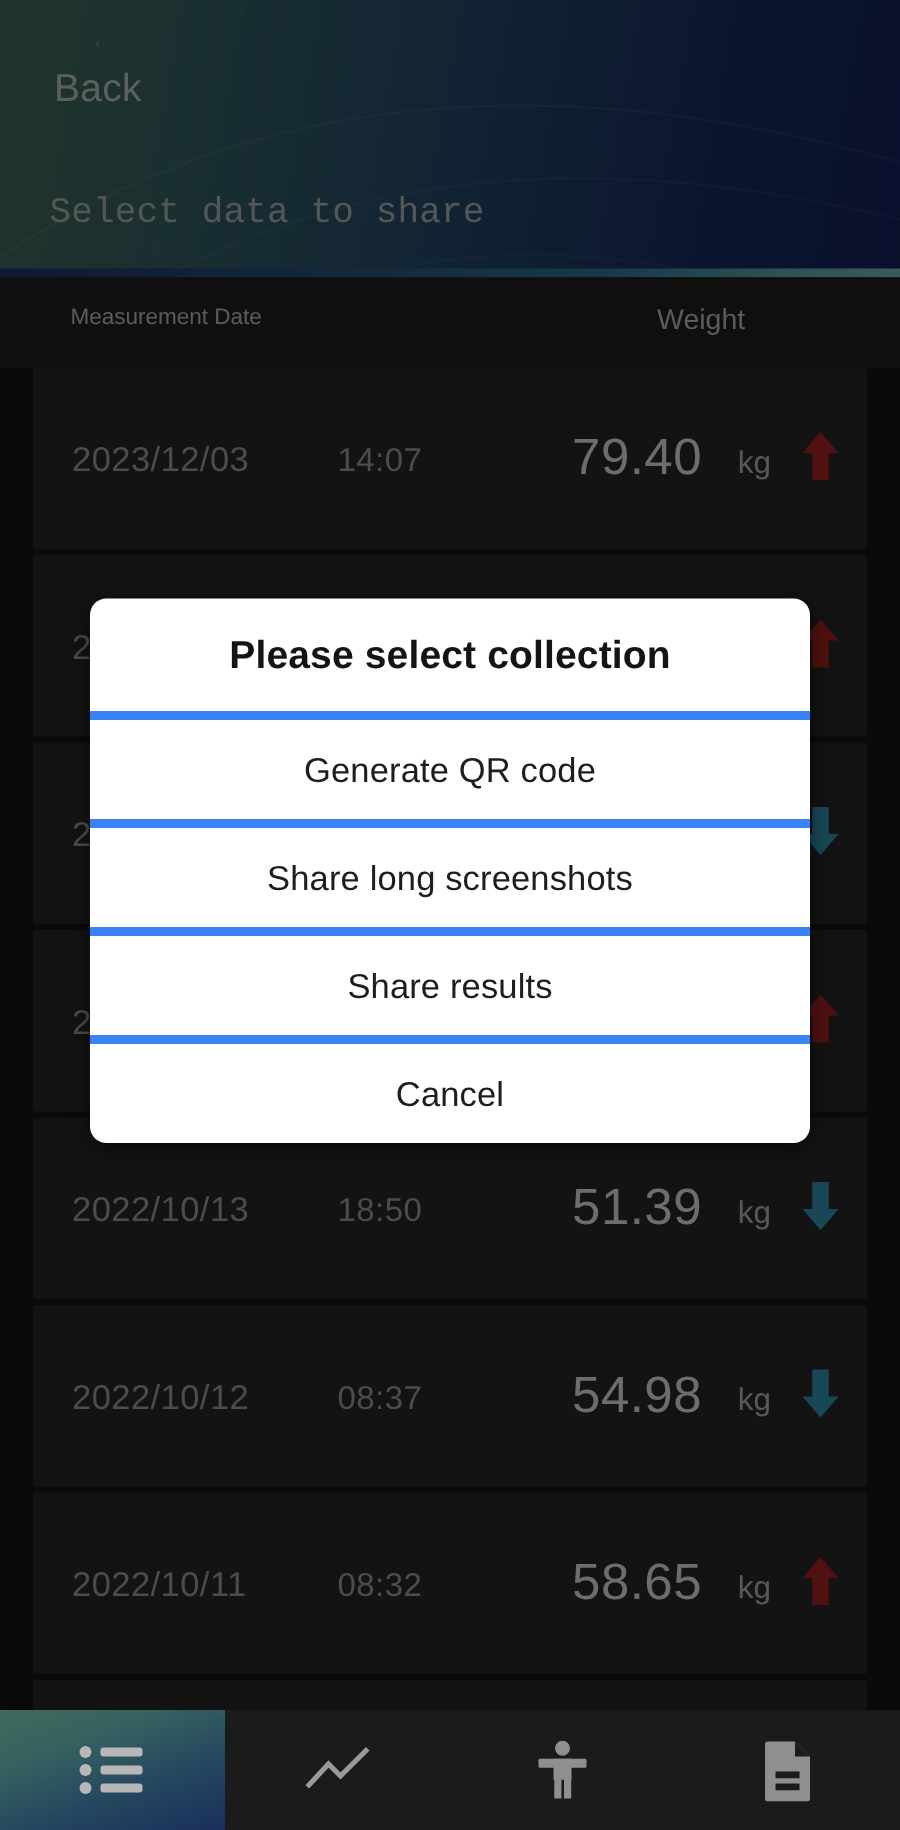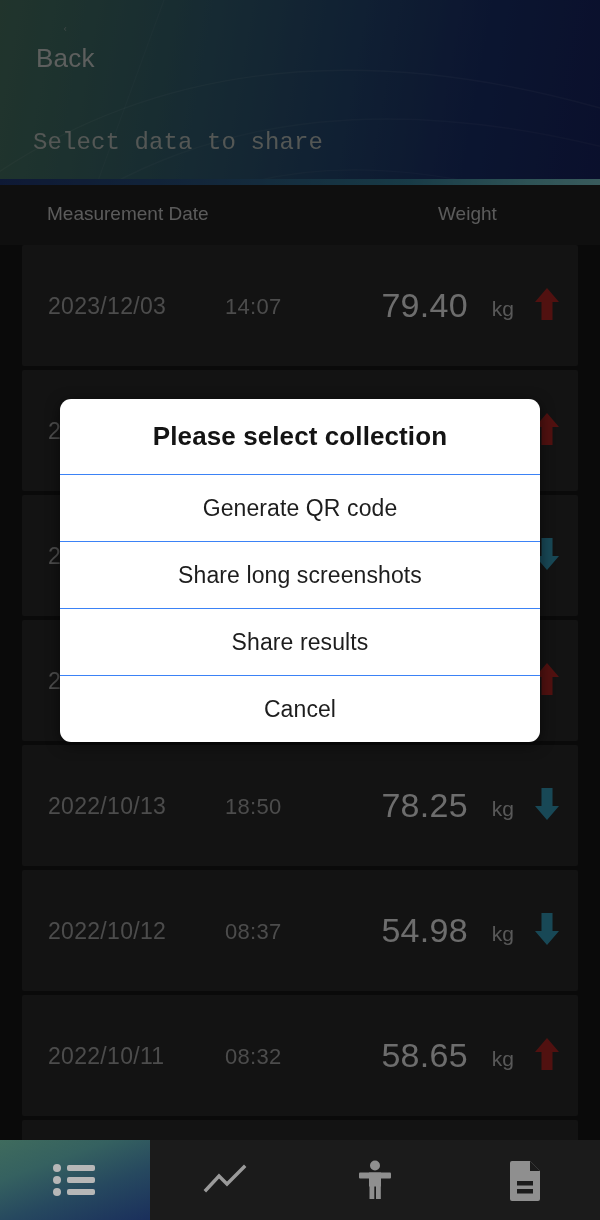--- a/index.html
+++ b/index.html
@@ -72,21 +72,21 @@
   
   .table-head {
     position: absolute;
     left: 0; top: 185px;
     width: 600px; height: 60px;
     background: #1d1d1d;
   }
   .th-date {
     position: absolute;
     left: 47px; top: 18px;
-    font-size: 19px;
+    font-size: 15px;
     color: #a9a9a9;
   }
   .th-weight {
     position: absolute;
     left: 438px; top: 18px;
     font-size: 19px;
     color: #a9a9a9;
   }
 
   .rows {
@@ -168,21 +168,21 @@
     color: #141414;
     letter-spacing: 0.1px;
   }
   .dialog-item {
     height: 66px;
     display: flex;
     align-items: center;
     justify-content: center;
     font-size: 23px;
     color: #1d1d1d;
-    border-top: 1px solid #3b82f6;
+    border-top: 6px solid #3b82f6;
     letter-spacing: 0.1px;
   }
 
   
   .bottom-nav {
     position: absolute;
     left: 0; top: 1140px;
     width: 600px; height: 80px;
     background: #1b1b1b;
     display: flex;
@@ -262,21 +262,21 @@
         <span class="row-time"></span>
         <span class="row-weight"></span>
         <span class="row-unit">kg</span>
         <svg class="row-arrow" viewBox="0 0 26 34">
           <path d="M 13 1 L 25 15 L 18.5 15 L 18.5 33 L 7.5 33 L 7.5 15 L 1 15 Z" fill="#96211f"></path>
         </svg>
       </div>
       <div class="row" style="top: 500px;">
         <span class="row-date">2022/10/13</span>
         <span class="row-time">18:50</span>
-        <span class="row-weight">78.25</span>
+        <span class="row-weight">51.39</span>
         <span class="row-unit">kg</span>
         <svg class="row-arrow" viewBox="0 0 26 34">
           <path d="M 13 33 L 25 19 L 18.5 19 L 18.5 1 L 7.5 1 L 7.5 19 L 1 19 Z" fill="#2e86a0"></path>
         </svg>
       </div>
       <div class="row" style="top: 625px;">
         <span class="row-date">2022/10/12</span>
         <span class="row-time">08:37</span>
         <span class="row-weight">54.98</span>
         <span class="row-unit">kg</span>

